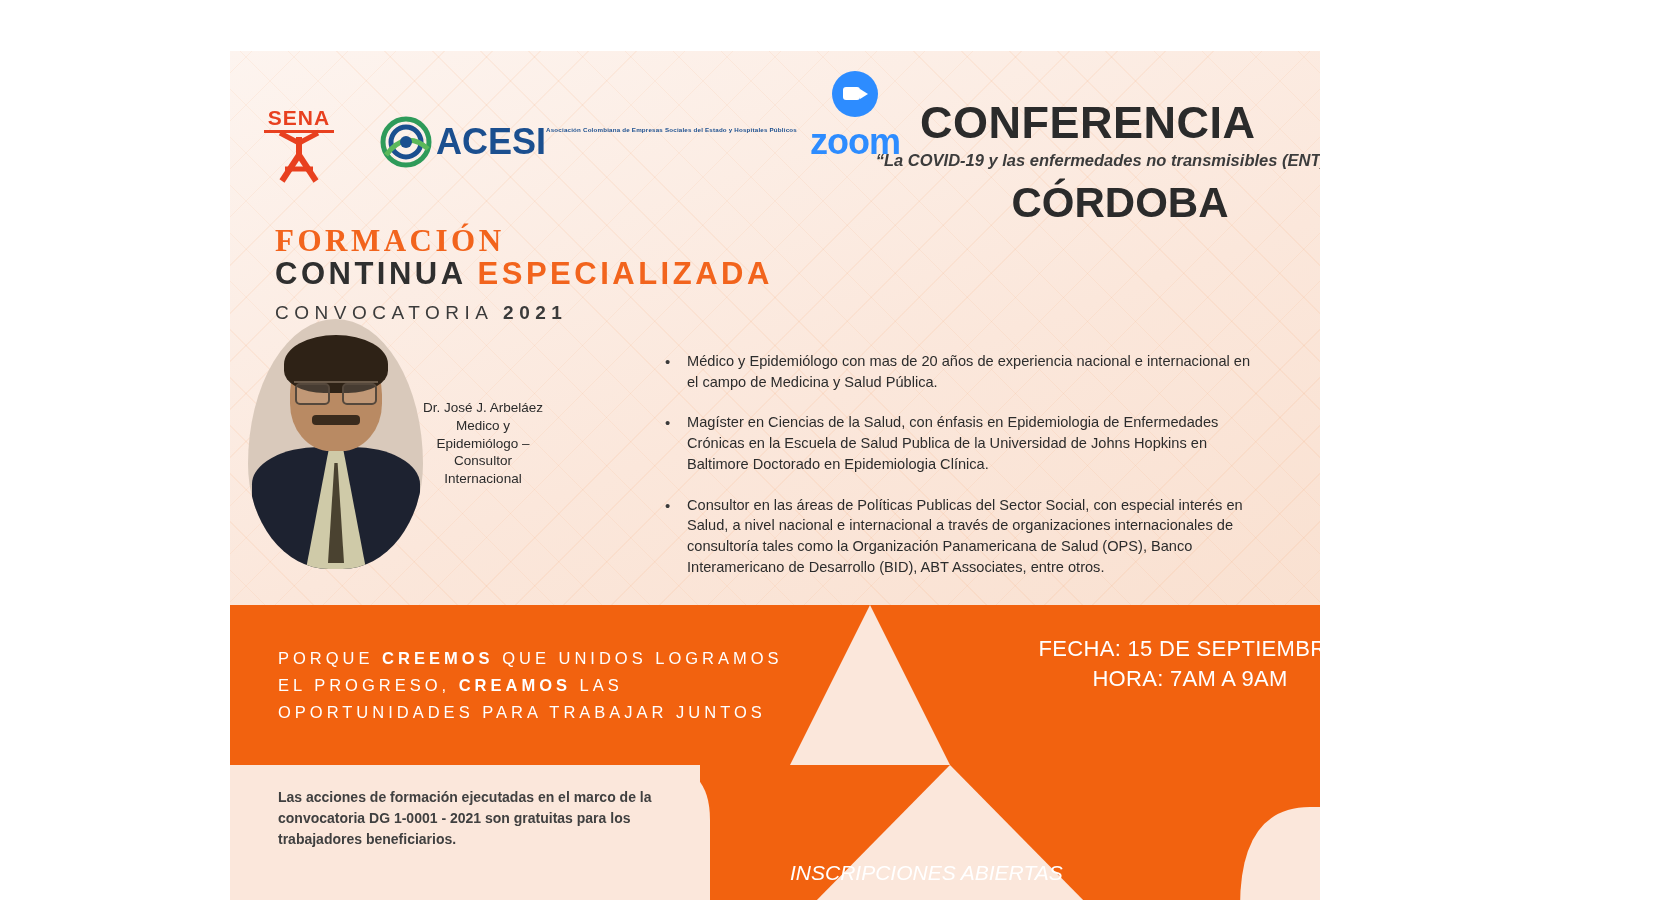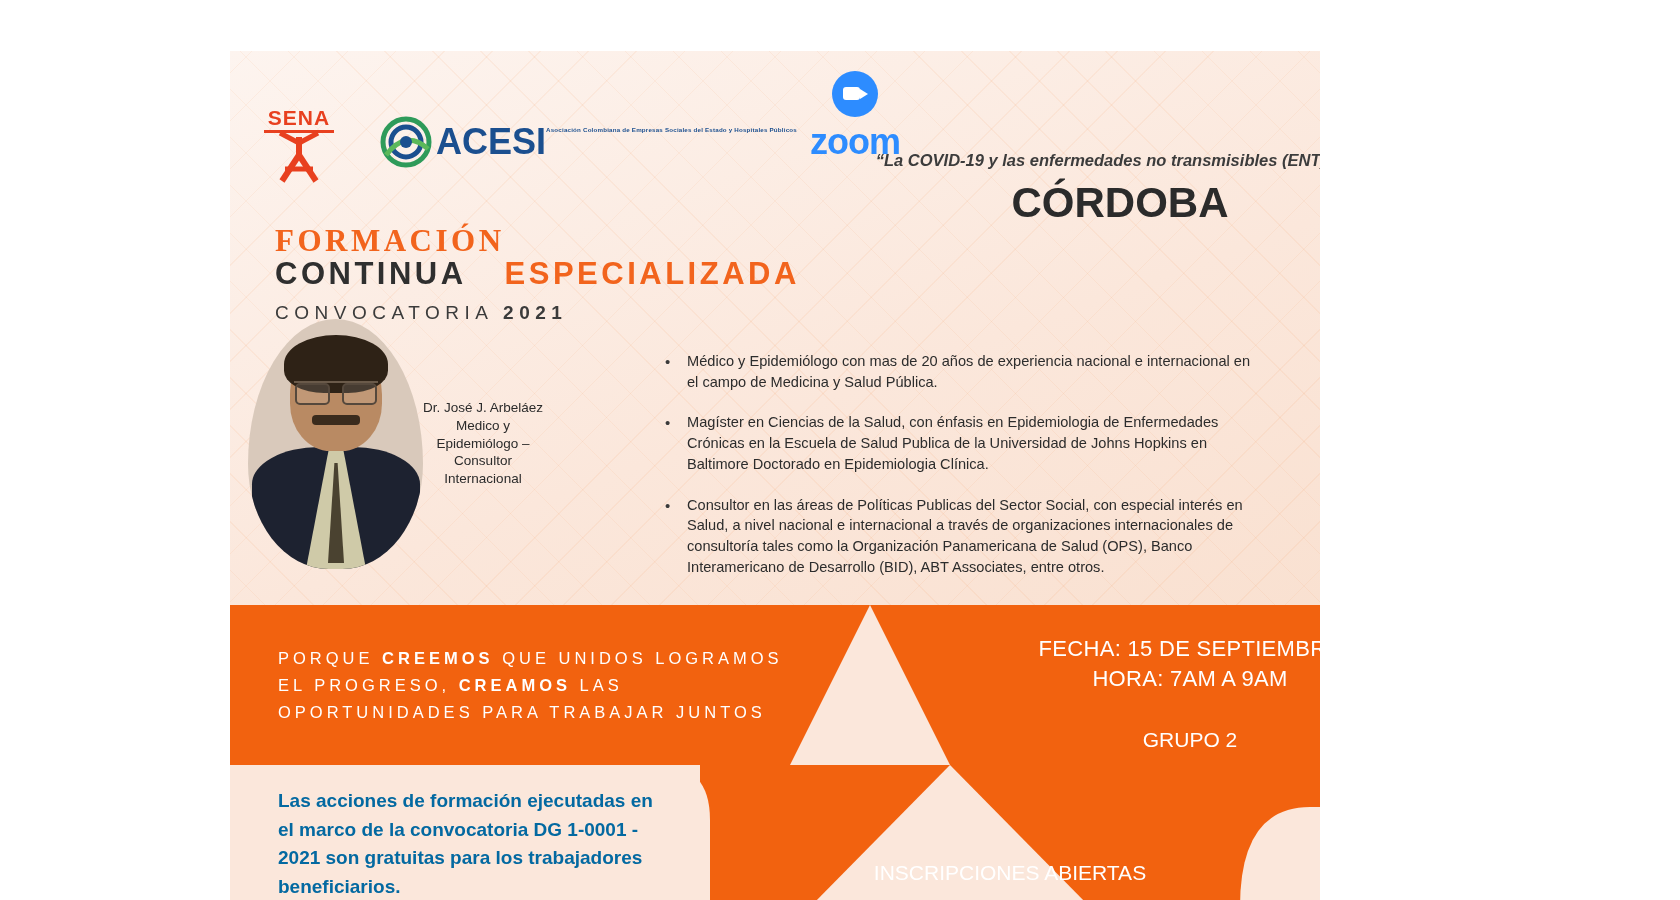--- a/index.html
+++ b/index.html
@@ -144,21 +144,21 @@
   }
   .continua {
     position: absolute;
     left: 45px;
     top: 205px;
     font-size: 31px;
     font-weight: bold;
     letter-spacing: 3.5px;
     color: #2f2f2f;
   }
-  .continua .hl { color: #f2641d; margin-left: 27px; }
+  .continua .hl { color: #f2641d; }
   .convocatoria {
     position: absolute;
     left: 45px;
     top: 243px;
     font-size: 19px;
     letter-spacing: 5.5px;
     color: #3b3b3b;
     margin-top: 8px;
   }
   .convocatoria b { font-weight: bold; }
@@ -331,33 +331,33 @@
   .bottom-shape {
     position: absolute;
     left: 0; top: 0;
     width: 1182px; height: 142px;
   }
   .disclaimer {
     position: absolute;
     left: 48px;
     top: 22px;
     width: 390px;
-    font-size: 19px;
+    font-size: 14px;
     line-height: 1.5;
-    color: #0369a1;
+    color: #404040;
     font-weight: bold;
   }
   .inscripciones {
     position: absolute;
     left: 560px;
     top: 96px;
     width: 440px;
-    text-align: center;
     color: #ffffff;
     font-size: 21px;
+    font-style: italic;
   }
 </style>
 </head>
 <body>
 
 <div id="poster">
   <div class="texture"></div>
 
   <div class="logos">
     <div class="sena-logo">
@@ -384,20 +384,21 @@
         <div class="acesi-sub">Asociación Colombiana de Empresas Sociales del Estado y Hospitales Públicos</div>
       </div>
     </div>
   </div>
 
   <div class="zoom-block">
     <div class="zoom-badge"></div>
     <div class="zoom-word">zoom</div>
   </div>
 
+  <div class="conferencia">CONFERENCIA</div>
   <div class="conf-sub">“La COVID-19 y las enfermedades no transmisibles (ENT)”</div>
   <div class="cordoba">CÓRDOBA</div>
 
   <div class="formacion">FORMACIÓN</div>
   <div class="continua">
     <span>CONTINUA </span><span class="hl">ESPECIALIZADA</span>
   </div>
   <div class="convocatoria">
     <span>CONVOCATORIA </span><b>2021</b>
   </div>
@@ -431,21 +432,20 @@
   <div class="orange-band"></div>
   <div class="band-notch"></div>
 
   <div class="slogan">
     <span>PORQUE </span><b>CREEMOS</b><span> QUE UNIDOS LOGRAMOS EL PROGRESO, </span><b>CREAMOS</b><span> LAS OPORTUNIDADES PARA TRABAJAR JUNTOS</span>
   </div>
 
   <div class="fecha-block">
     <div class="fecha">FECHA: 15 DE SEPTIEMBRE</div>
     <div class="hora">HORA: 7AM A 9AM</div>
-    <div class="grupo">GRUPO 2</div>
   </div>
 
   <div class="bottom">
     <div class="orange-right"></div>
     <svg class="bottom-shape" viewBox="0 0 1182 142" preserveAspectRatio="none">
       <path d="M0 0 L430 0 Q480 0 480 55 L480 142 L0 142 Z" fill="#fbe7db"></path>
       <path d="M720 0 L860 142 L580 142 Z" fill="#fbe7db"></path>
       <path d="M1010 142 Q1010 42 1080 42 L1182 42 L1182 142 Z" fill="#fbe7db"></path>
     </svg>
     <div class="disclaimer">Las acciones de formación ejecutadas en el marco de la convocatoria DG 1-0001 - 2021 son gratuitas para los trabajadores beneficiarios.</div>

